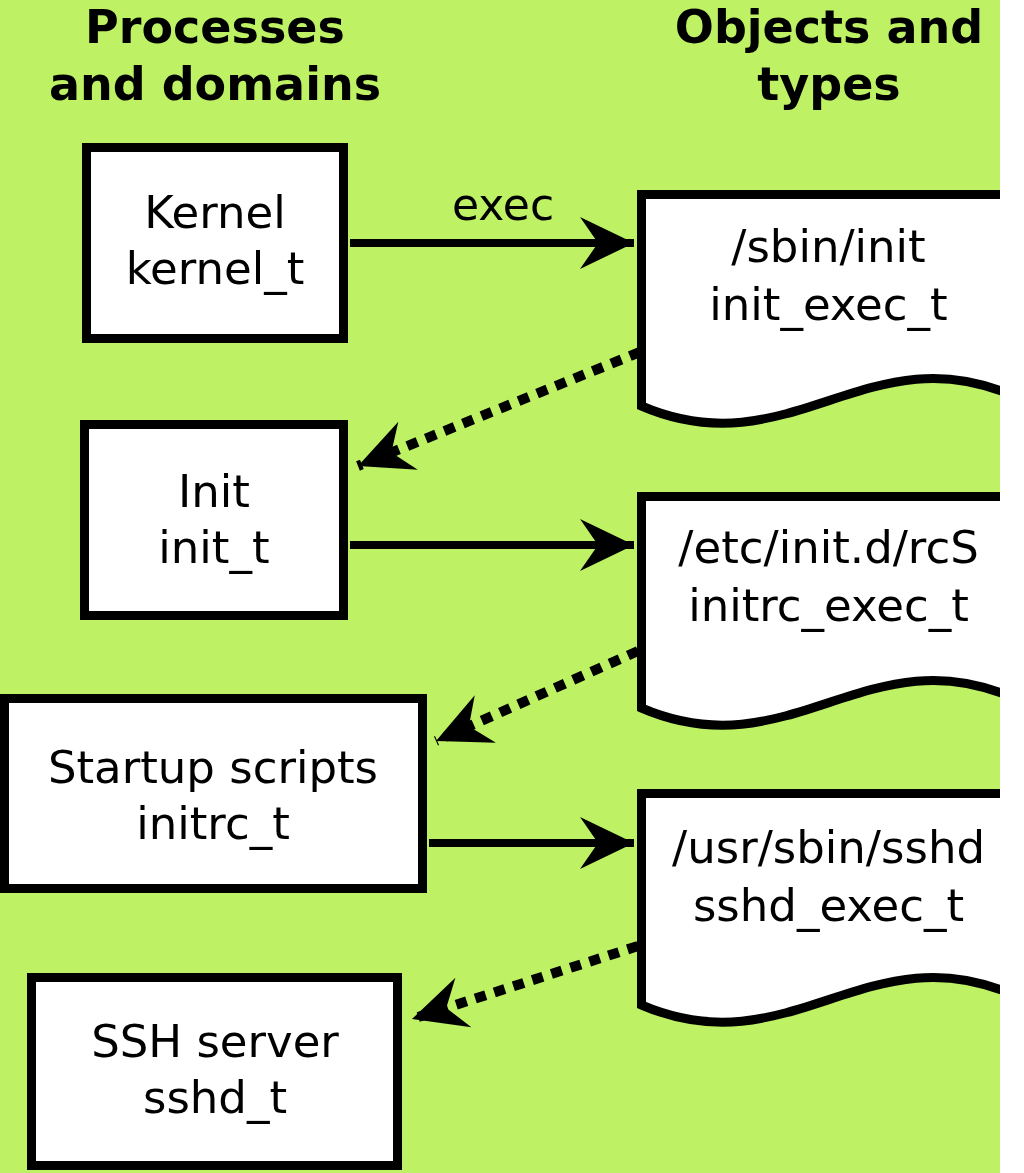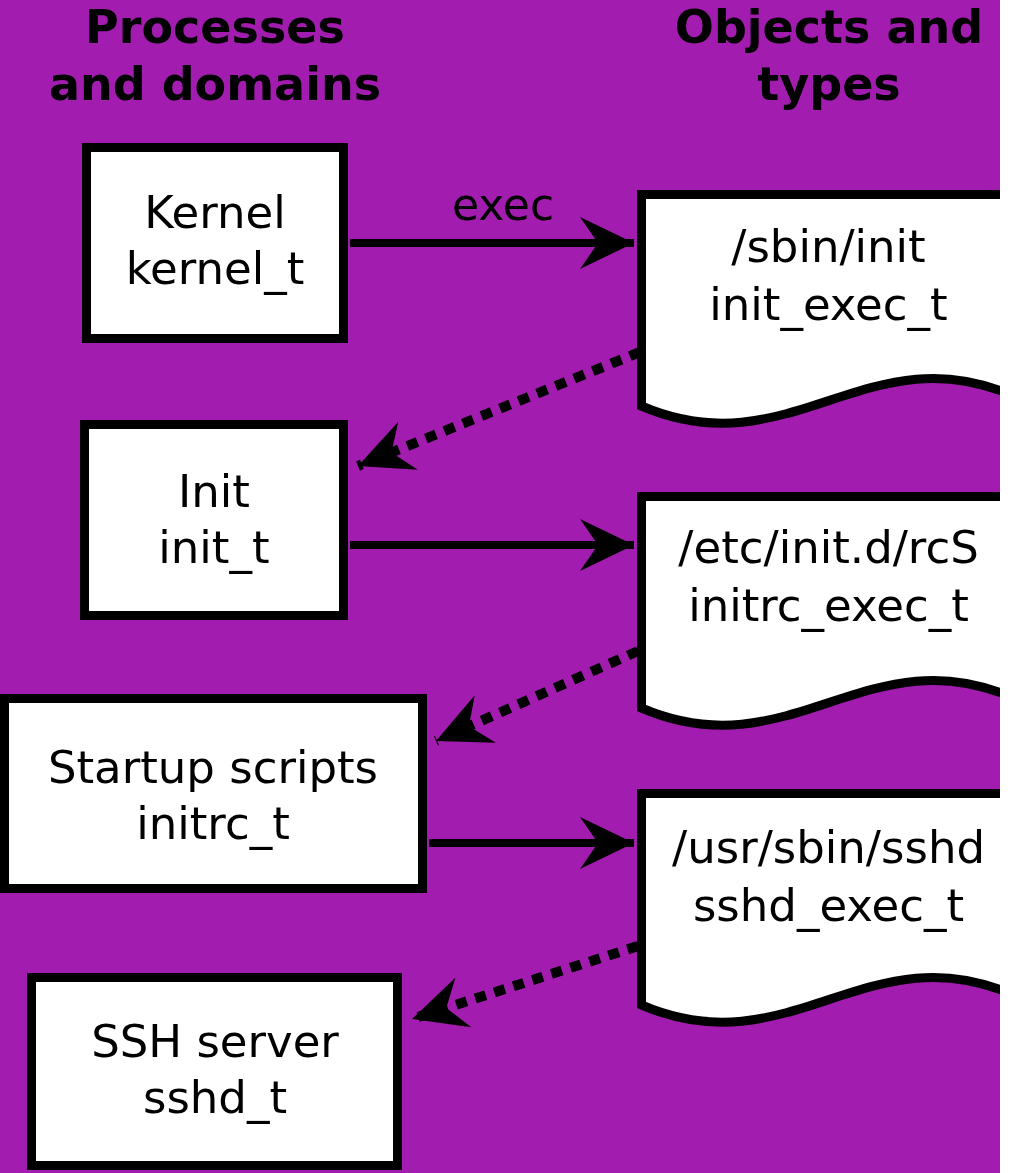--- a/index.html
+++ b/index.html
@@ -4,21 +4,21 @@
 <style>
   html, body {
     margin: 0;
     padding: 0;
     background: #ffffff;
   }
   .stage {
     position: relative;
     width: 1000px;
     height: 1173px;
-    background: #a21caf;
+    background: #bef264;
     overflow: hidden;
   }
   svg {
     display: block;
     font-family: "DejaVu Sans", sans-serif;
   }
   .hdr {
     font-size: 46px;
     font-weight: bold;
     fill: #000000;

